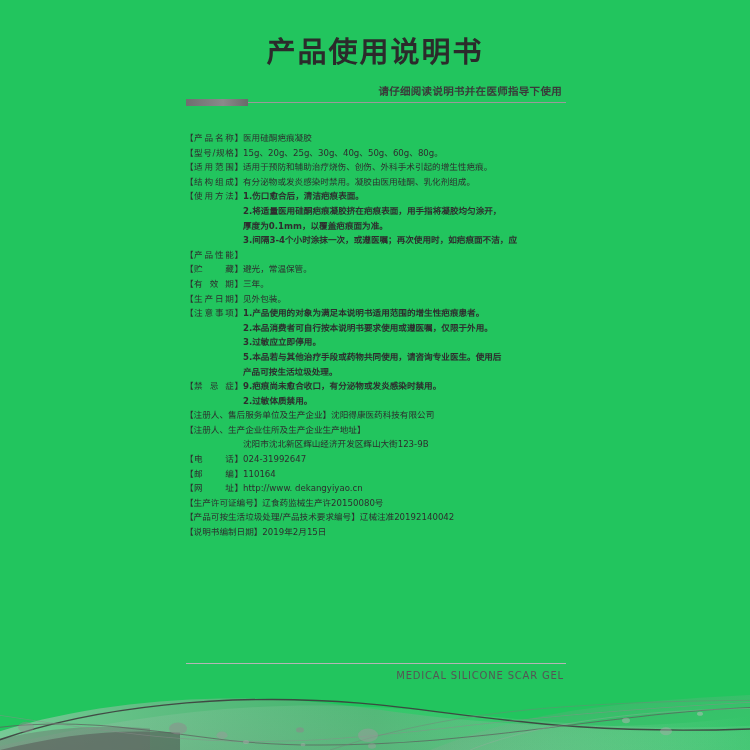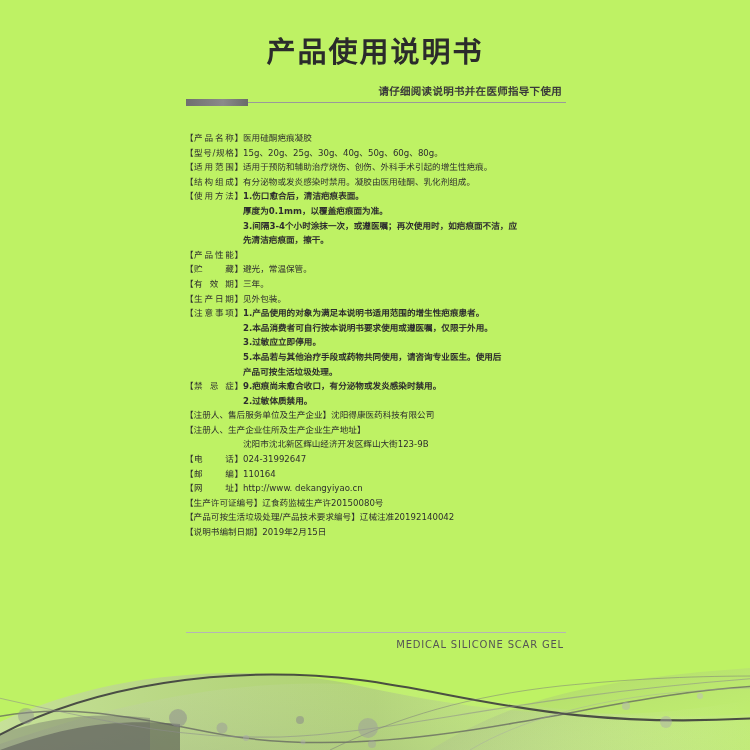--- a/index.html
+++ b/index.html
@@ -13,21 +13,21 @@
     height: 750px;
     position: relative;
     overflow: hidden;
     font-family: "DejaVu Sans", "Liberation Sans", sans-serif;
     color: #333333;
   }
 
   .page {
     position: absolute;
     inset: 0;
-    background: #bef264;
+    background: #22c55e;
   }
 
   
   .doc-title {
     position: absolute;
     left: 0;
     right: 0;
     top: 28px;
     text-align: center;
     font-size: 29px;
@@ -119,21 +119,21 @@
     display: block;
     font-weight: bold;
   }
 
   
   .footer {
     position: absolute;
     left: 0;
     right: 0;
     bottom: 0;
-    height: 118px;
+    height: 87px;
     margin-top: 25px;
   }
   .footer-rule {
     position: absolute;
     left: 186px;
     right: 184px;
     top: 0;
     height: 1px;
     background: #b5b5b5;
   }
@@ -242,23 +242,23 @@
               <span>使</span>
               <span>用</span>
               <span>方</span>
               <span>法</span>
             </span>
             <span class="brk">】</span>
           </span>
       </span>
       <span class="value">
         <span class="sub">1.伤口愈合后，清洁疤痕表面。</span>
+        <span class="sub">2.将适量医用硅酮疤痕凝胶挤在疤痕表面，用手指将凝胶均匀涂开，</span>
         <span class="sub">厚度为0.1mm，以覆盖疤痕面为准。</span>
         <span class="sub">3.间隔3-4个小时涂抹一次，或遵医嘱；再次使用时，如疤痕面不洁，应</span>
-        <span class="sub">先清洁疤痕面，擦干。</span>
       </span>
     </div>
 
     <div class="row">
       <span class="label">
         <span class="lbl">
             <span class="brk">【</span>
             <span class="txt">
               <span>产</span>
               <span>品</span>

